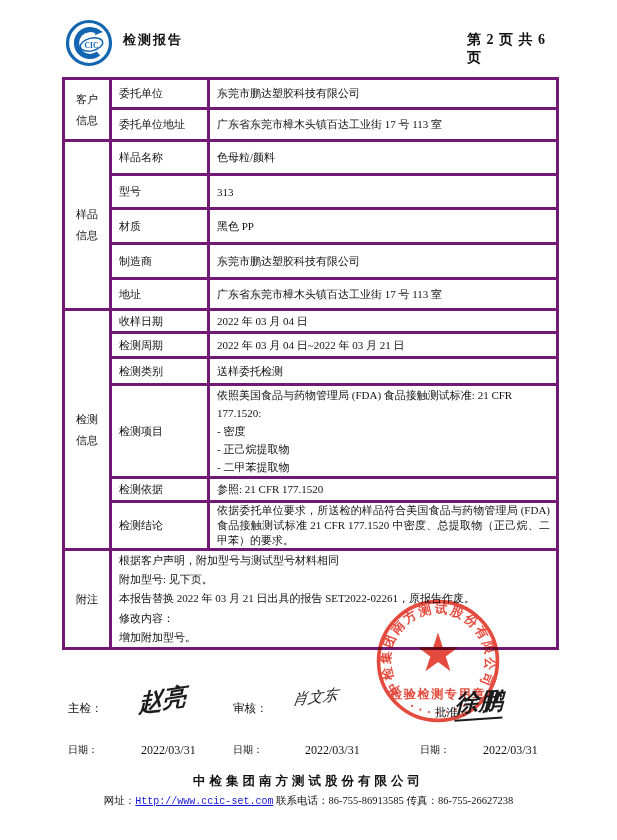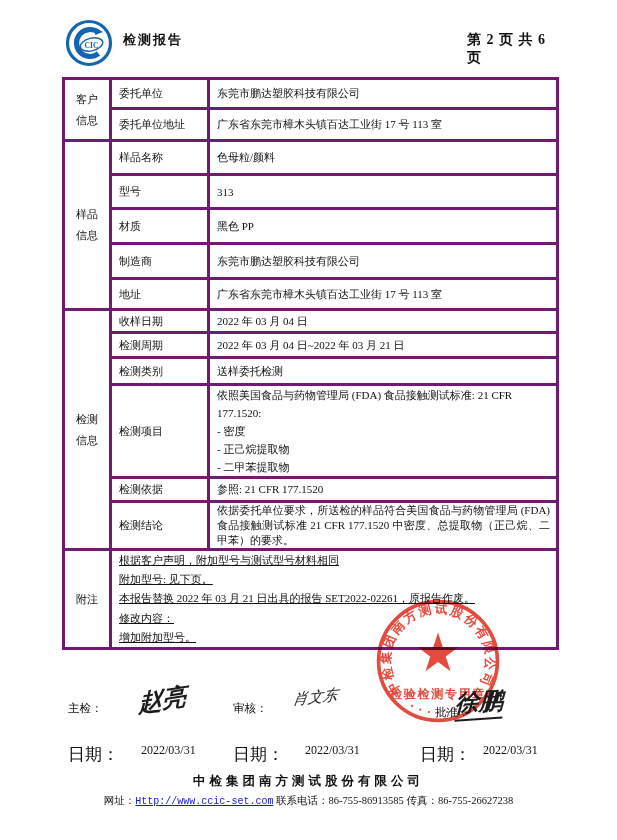--- a/index.html
+++ b/index.html
@@ -23,30 +23,30 @@
   table.report { position: absolute; left: 62px; top: 77px; width: 494px; border-collapse: collapse; table-layout: fixed; }
   table.report td { border: 3px solid #701a75; font-size: 11px; vertical-align: middle; overflow: hidden; margin-left: 30px; }
   td.sec { text-align: center; line-height: 21px; }
   td.lbl { padding-left: 7px; }
   td.val { padding-left: 7px; padding-right: 6px; }
   tr.h30 { height: 30px; } tr.h32 { height: 32px; padding-left: 33px; } tr.h34 { height: 34px; }
   tr.h35 { height: 35px; } tr.h31 { height: 31px; } tr.h23 { height: 23px; }
   tr.h25 { height: 25px; } tr.h27 { height: 27px; } tr.h92 { height: 92px; }
   tr.h24 { height: 24px; } tr.h46 { height: 46px; } tr.h99 { height: 99px; }
   .mline { line-height: 18px; }
-  .nline { line-height: 19.2px; text-decoration: underline; }
+  .nline { line-height: 19.2px; }
   .concl { line-height: 15px; text-align: justify; }
 
   
   .sig-label { position: absolute; font-size: 11.5px; }
   .sig { position: absolute; font-family: "DejaVu Sans", sans-serif; color: #1c1c1c; white-space: nowrap; }
   .sig1 { left: 138px; top: 684px; font-size: 24px; font-weight: bold; font-style: italic; transform: rotate(-9deg) skewX(-8deg); }
   .sig2 { left: 293px; top: 688px; font-size: 15px; font-style: italic; transform: rotate(-6deg) skewX(-14deg); }
   .sig3 { left: 455px; top: 686px; font-size: 24px; font-weight: bold; font-style: italic; transform: rotate(-4deg) skewX(-6deg); z-index: 6; border-bottom: 2px solid #1c1c1c; }
-  .date-label { position: absolute; top: 743px; font-size: 17px; }
+  .date-label { position: absolute; top: 743px; font-size: 10px; }
   .date-val { position: absolute; top: 743px; font-size: 12px; }
 
   
   .seal { position: absolute; left: 374px; top: 597px; z-index: 5; mix-blend-mode: multiply; opacity: 0.92; }
 
   
   .footer { position: absolute; left: 0; top: 773px; width: 617px; text-align: center; }
   .f-company { font-size: 12.5px; font-weight: bold; letter-spacing: 4px; margin-bottom: 4px; }
   .f-line { font-size: 10.5px; margin-bottom: 2.5px; }
   .f-link { color: #1515dd; text-decoration: underline; font-family: Liberation Mono, monospace; font-size: 10px; cursor: pointer; }

